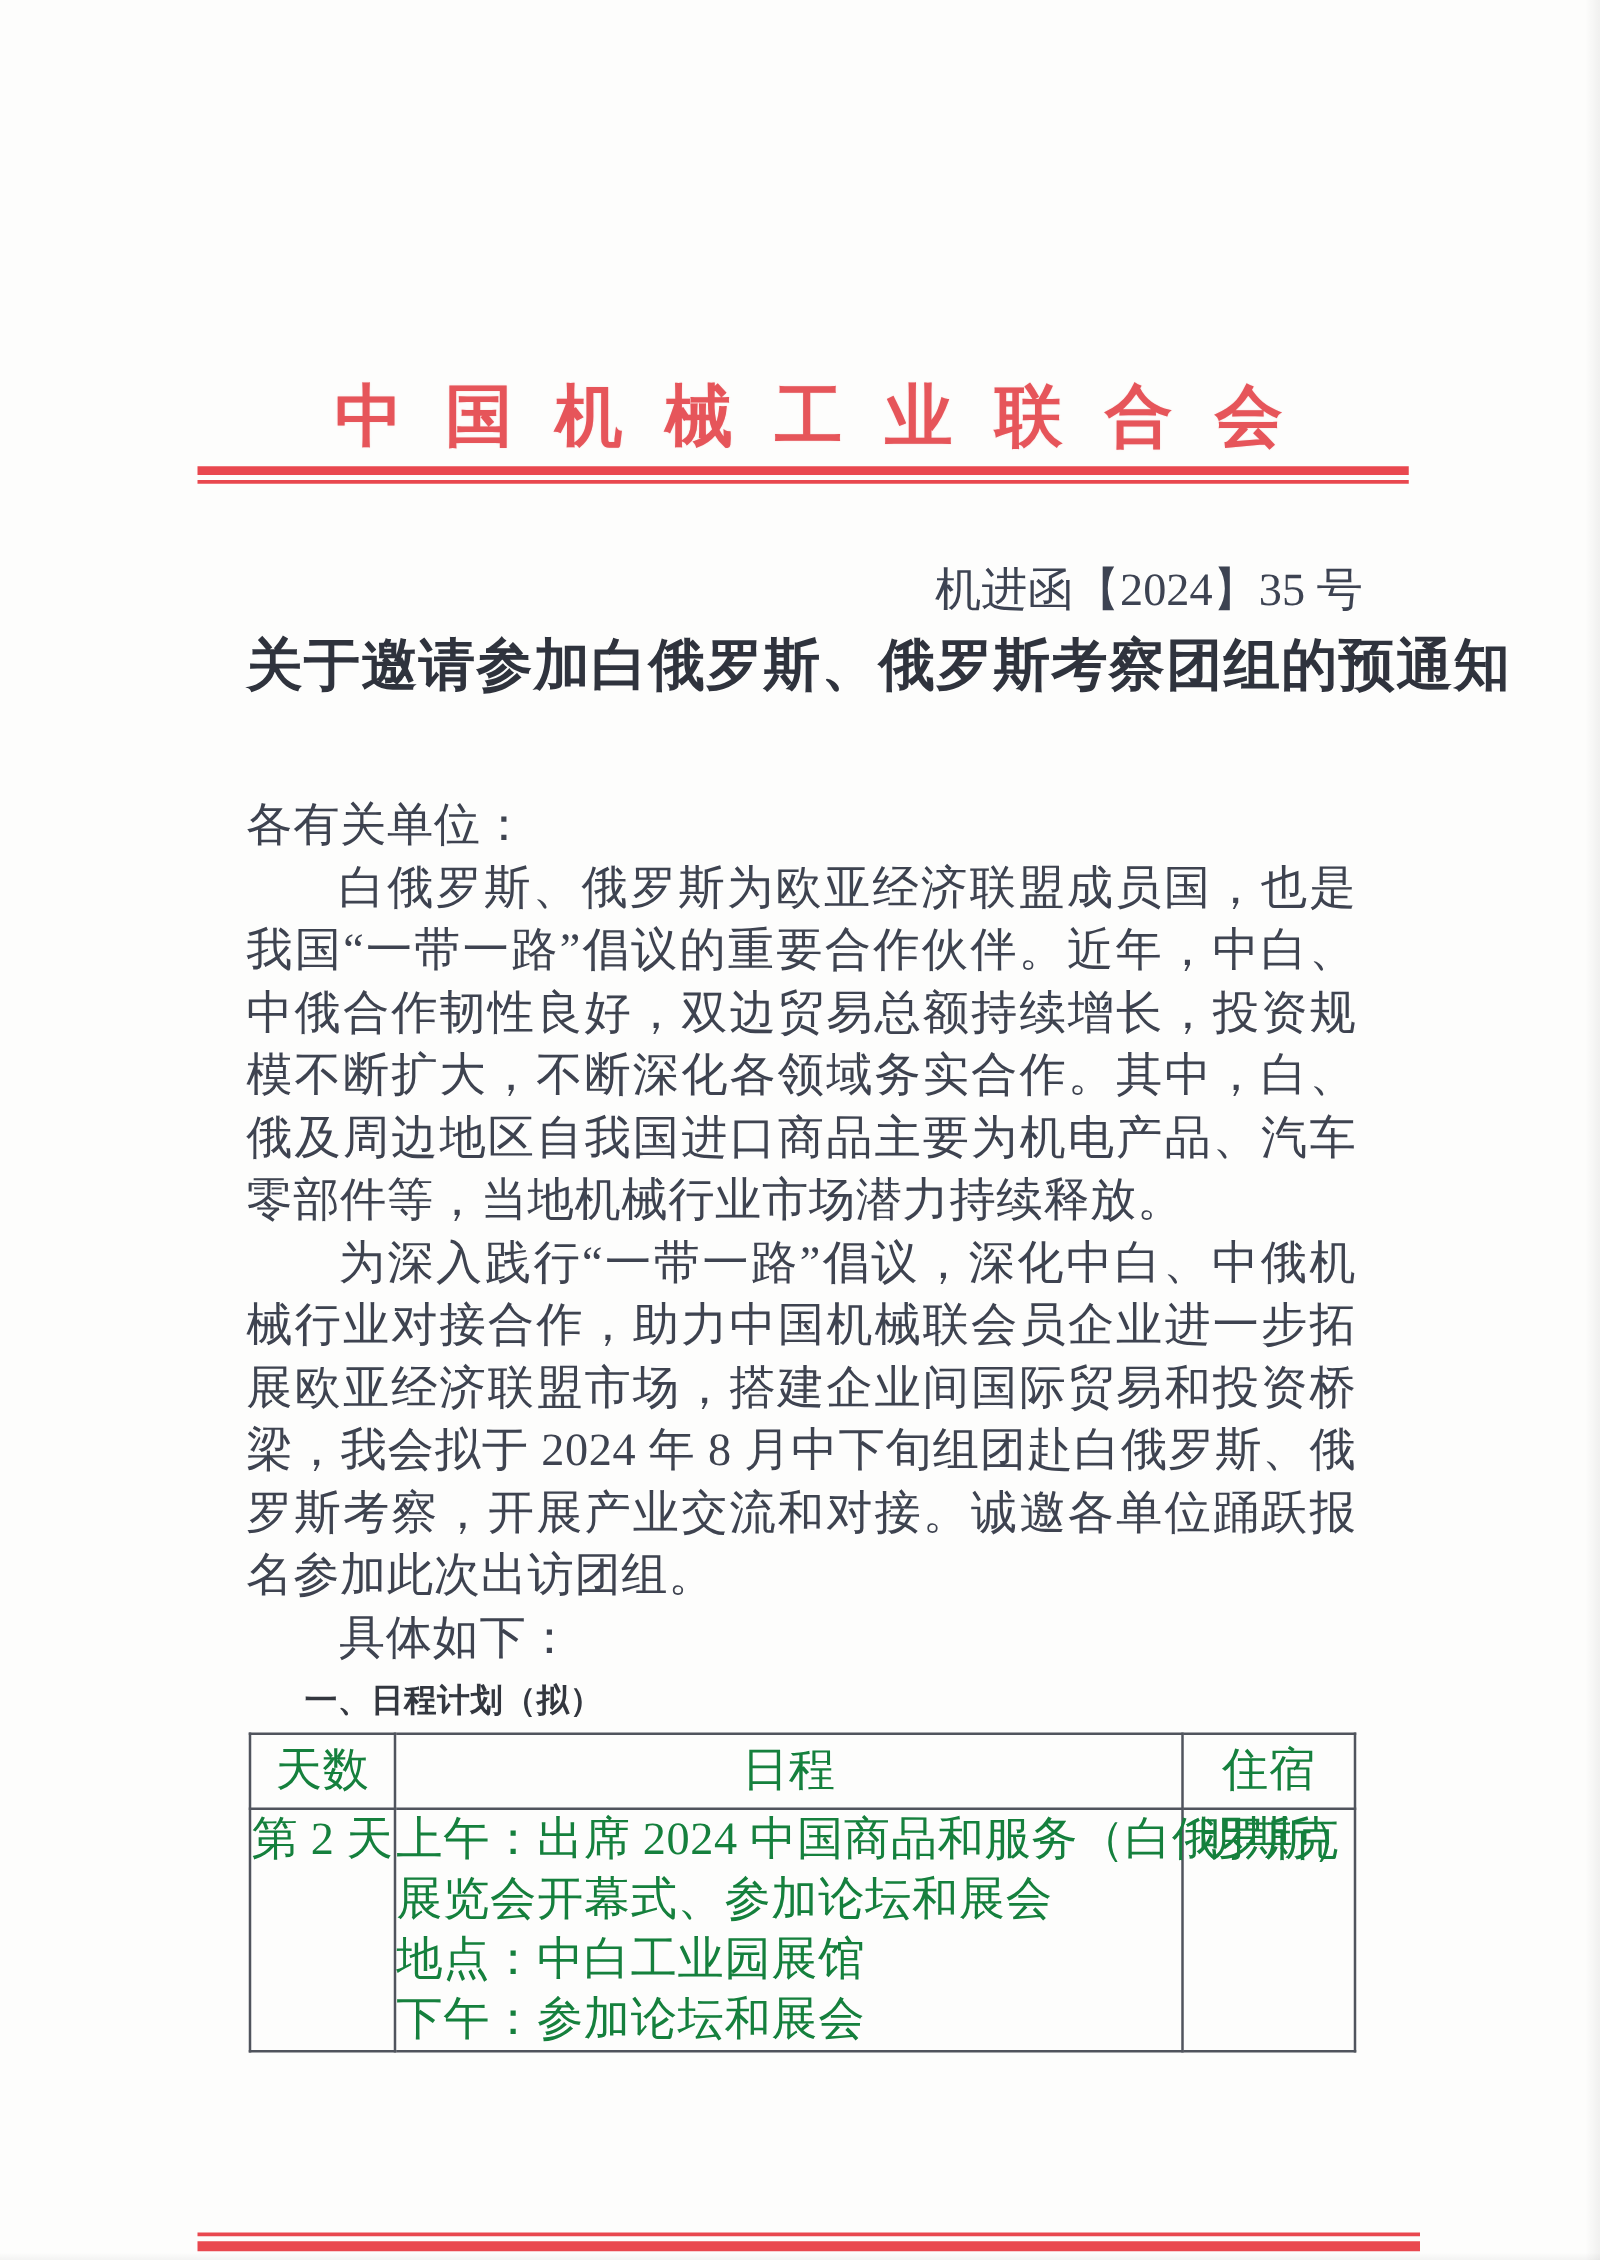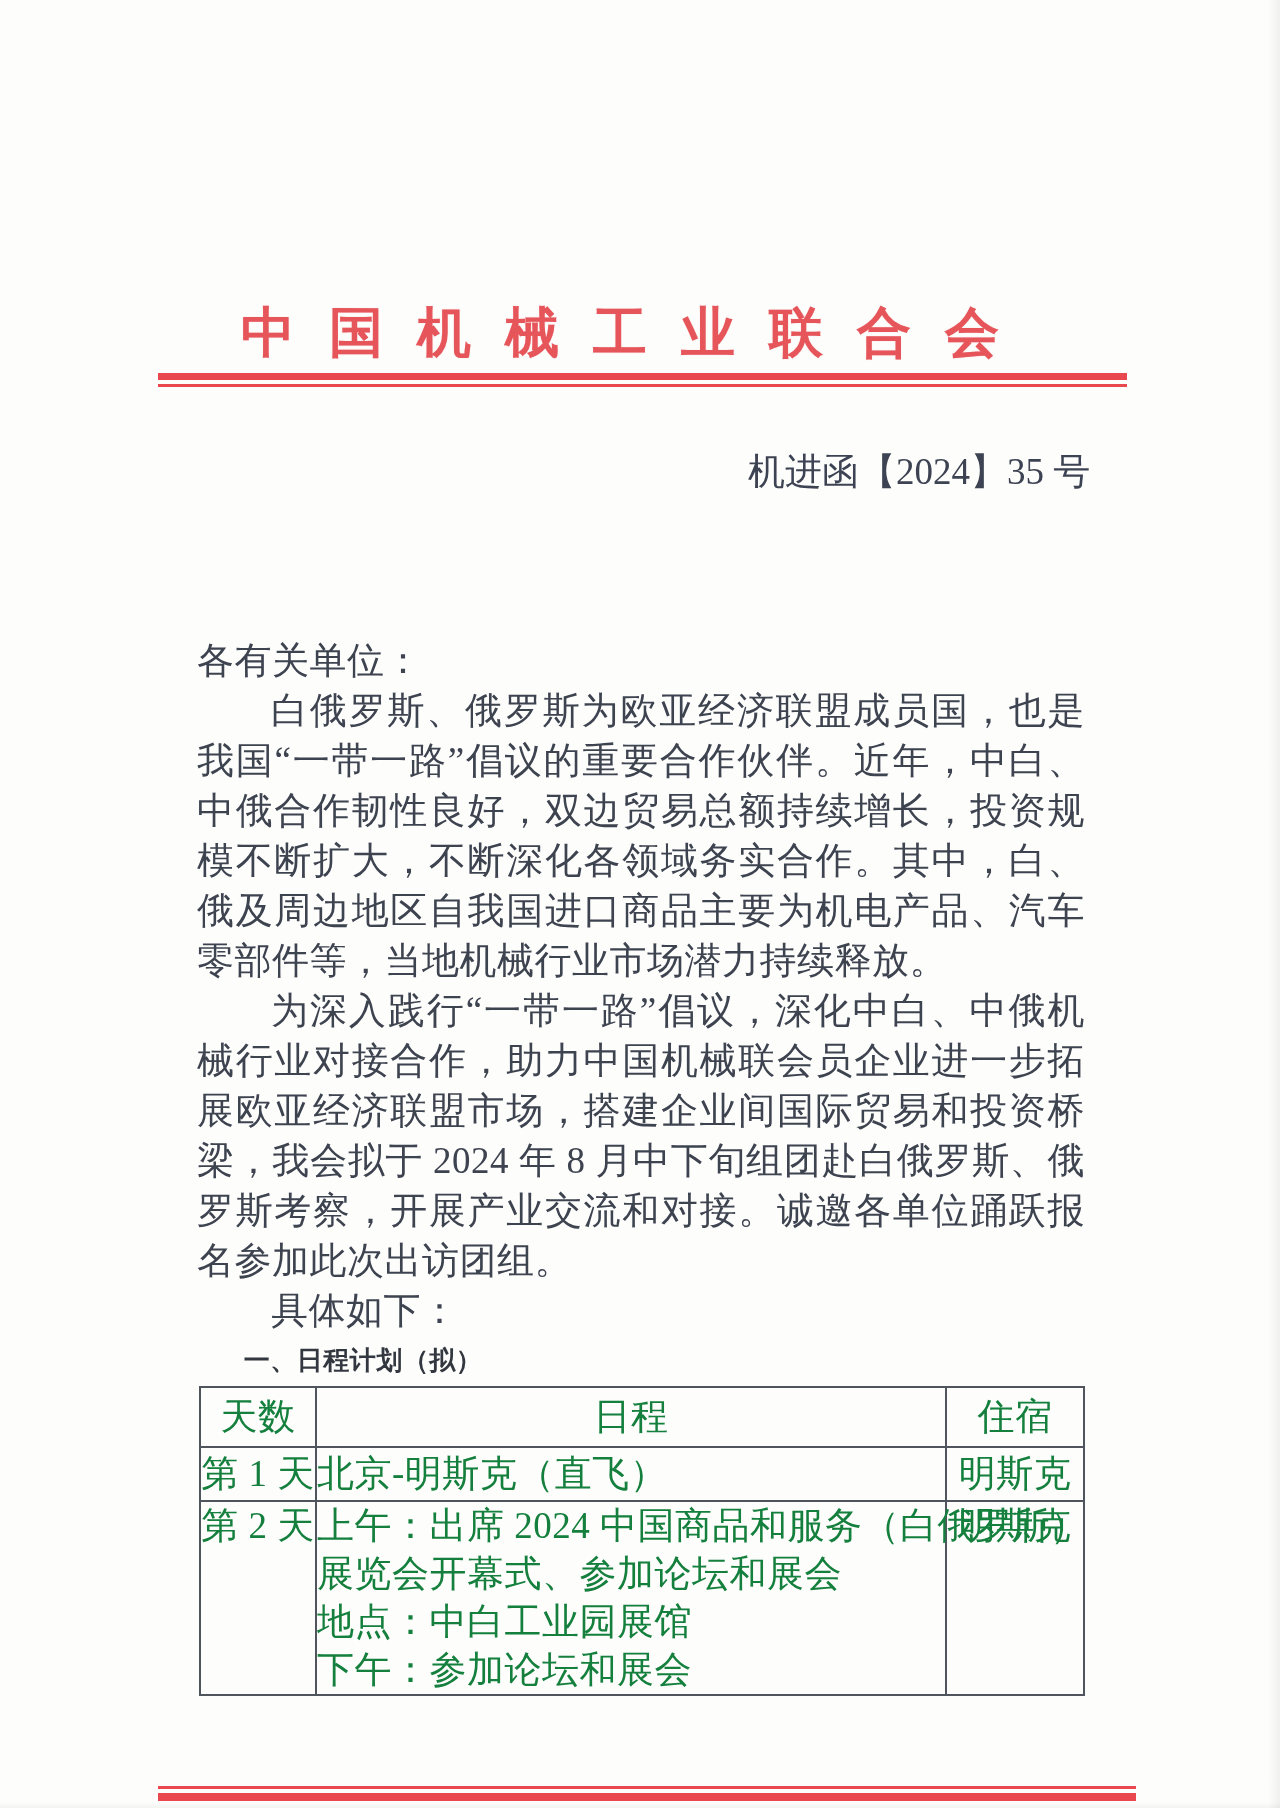--- a/index.html
+++ b/index.html
@@ -19,21 +19,21 @@
     pointer-events:none;
   }
   .edge-shadow-bottom{
     position:absolute;bottom:0;left:0;width:100%;height:6px;
     background:linear-gradient(to bottom,rgba(0,0,0,0),rgba(0,0,0,0.04));
     pointer-events:none;
   }
 
   
   .org-title{
-    position:absolute;left:241px;top:297px;
+    position:absolute;left:268px;top:297px;
     font-size:54px;font-weight:bold;
     color:#e6555a;
     letter-spacing:34px;
     white-space:nowrap;
     text-shadow:0 0 1px rgba(230,85,90,.35);
   }
   .header-rule{position:absolute;left:158px;top:373px;width:969px;}
   .header-rule .thick{height:7px;background:#e9484f;}
   .header-rule .gap{height:4px;}
   .header-rule .thin{height:3px;background:#e9484f;}
@@ -105,20 +105,21 @@
   <div class="org-title">中国机械工业联合会</div>
 
   <div class="header-rule">
     <div class="thick"></div>
     <div class="gap"></div>
     <div class="thin"></div>
   </div>
 
   <div class="doc-number">机进函【2024】35 号</div>
 
+  <div class="notice-title">关于邀请参加白俄罗斯、俄罗斯考察团组的预通知</div>
 
   <div class="body-block">
     <p>各有关单位：</p>
     <p class="indent">白俄罗斯、俄罗斯为欧亚经济联盟成员国，也是我国“一带一路”倡议的重要合作伙伴。近年，中白、中俄合作韧性良好，双边贸易总额持续增长，投资规模不断扩大，不断深化各领域务实合作。其中，白、俄及周边地区自我国进口商品主要为机电产品、汽车零部件等，当地机械行业市场潜力持续释放。</p>
     <p class="indent">为深入践行“一带一路”倡议，深化中白、中俄机械行业对接合作，助力中国机械联会员企业进一步拓展欧亚经济联盟市场，搭建企业间国际贸易和投资桥梁，我会拟于 2024 年 8 月中下旬组团赴白俄罗斯、俄罗斯考察，开展产业交流和对接。诚邀各单位踊跃报名参加此次出访团组。</p>
     <p class="indent">具体如下：</p>
 
     <p class="section-heading">一、日程计划（拟）</p>
 
     <table class="itinerary">
@@ -128,27 +129,20 @@
           <col class="c-stay">
         </colgroup>
       <thead>
         <tr>
           <th>天数</th>
           <th>日程</th>
           <th>住宿</th>
         </tr>
       </thead>
       <tbody>
-        <tr class="r1">
-          <td class="day">第 1 天</td>
-          <td class="sched">
-            <div class="line">北京-明斯克（直飞）</div>
-          </td>
-          <td class="stay">明斯克</td>
-        </tr>
         <tr>
           <td class="day">第 2 天</td>
           <td class="sched">
             <div class="line">上午：出席 2024 中国商品和服务（白俄罗斯）</div>
             <div class="line cont">展览会开幕式、参加论坛和展会</div>
             <div class="line">地点：中白工业园展馆</div>
             <div class="line">下午：参加论坛和展会</div>
           </td>
           <td class="stay">明斯克</td>
         </tr>

